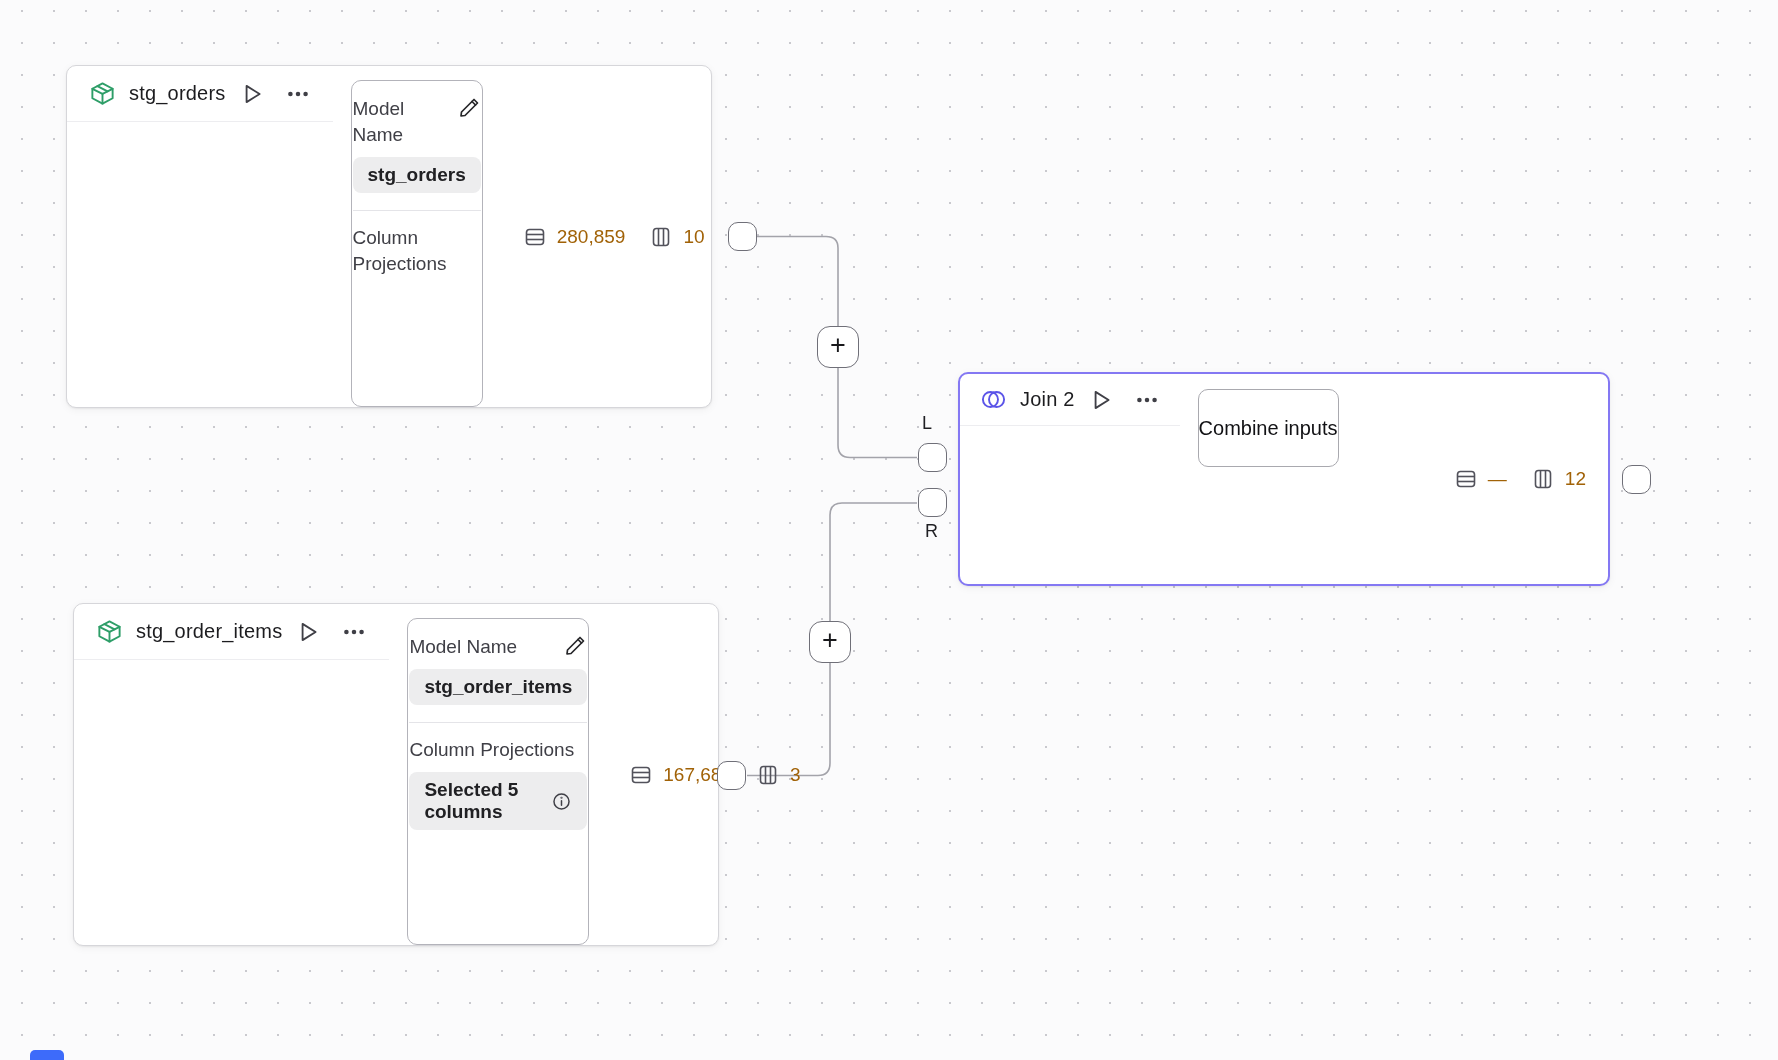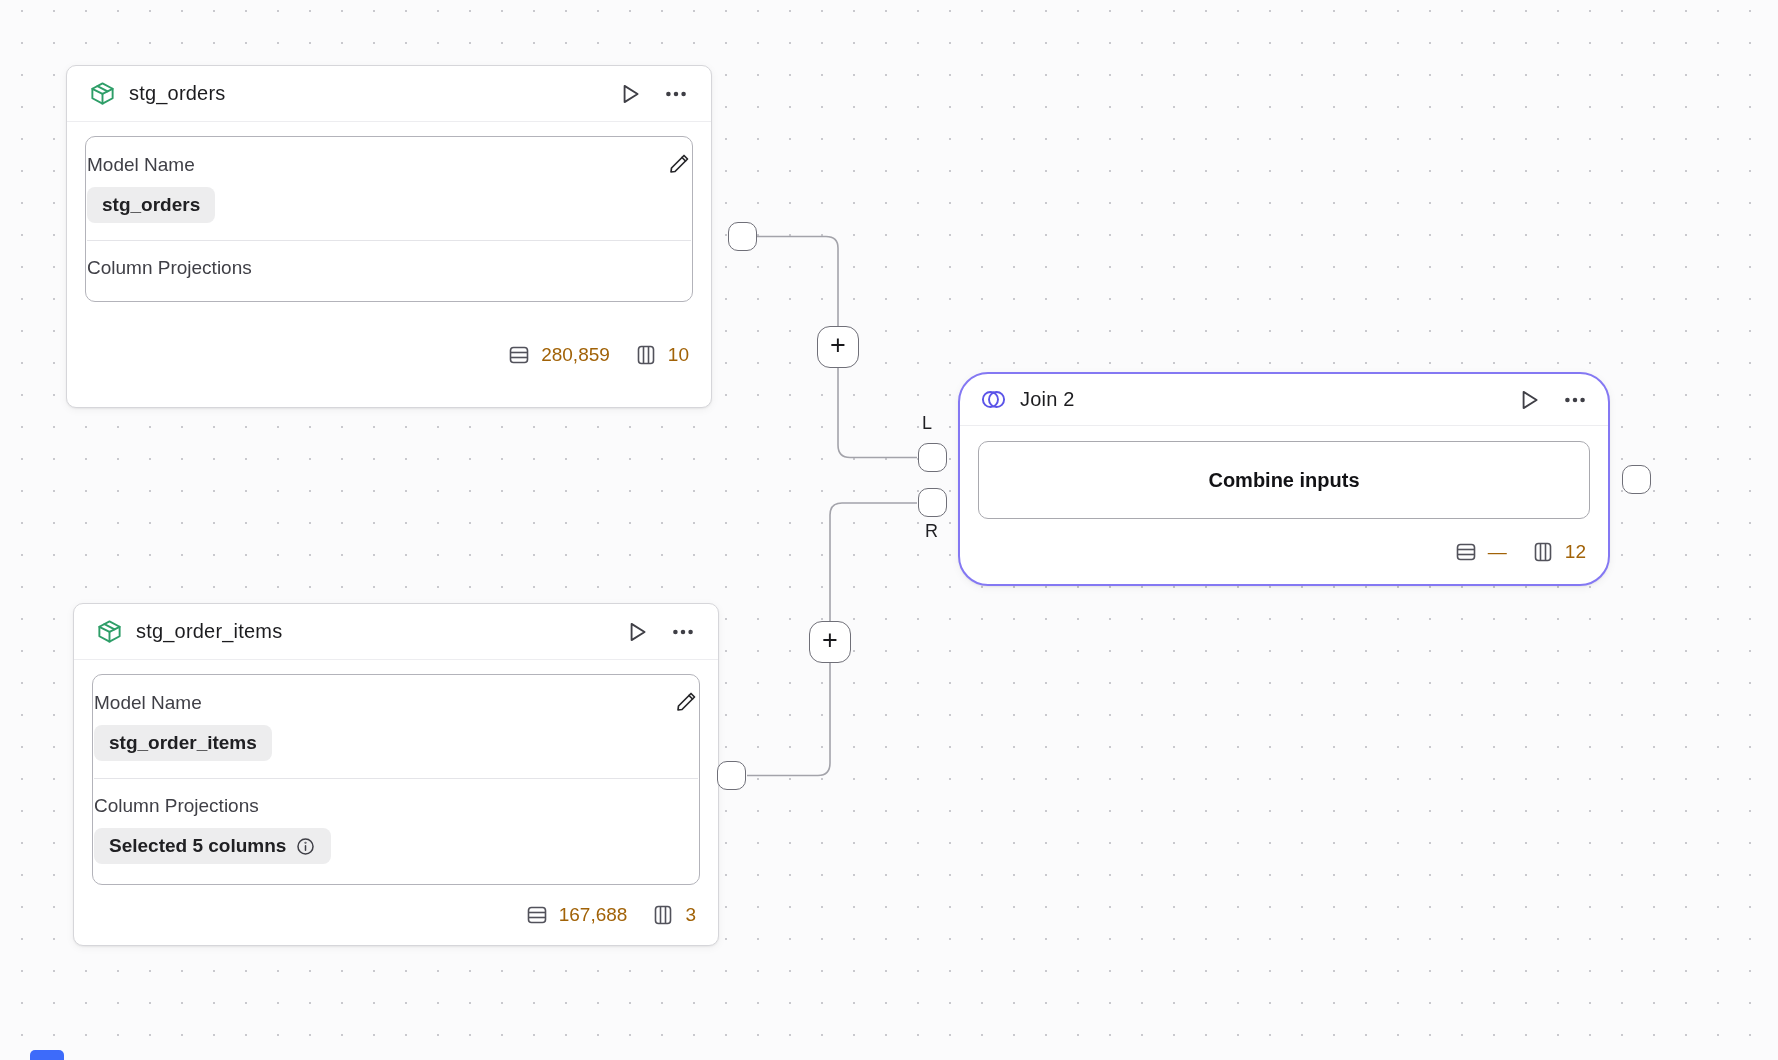--- a/index.html
+++ b/index.html
@@ -16,21 +16,21 @@
     background-position: 6px 27px;
   }
   .edges-layer { position: absolute; inset: 0; width: 1778px; height: 1060px; pointer-events: none; }
   .edge { fill: none; stroke: #a3a3aa; stroke-width: 1.6px; }
 
   
   .node {
     position: absolute; background: #ffffff;
     border: 1px solid #d6d6da; border-radius: 10px;
     box-shadow: 0 1px 2px rgba(16,16,20,.06), 0 2px 8px rgba(16,16,20,.05);
-    display: flex; flex-direction: column;
+    display: flex; flex-direction: row;
   }
   .node.selected { border: 2px solid #8478f3; }
   .node-header {
     display: flex; align-items: center; gap: 13px;
     padding: 0 22px; height: 56px; flex: none;
     border-bottom: 1px solid #ededf0;
   }
   .node.selected .node-header { height: 52px; padding: 0 20px; }
   .node-title { font-size: 20px; font-weight: 500; color: #1c1c1f; letter-spacing: .2px; }
   .header-actions { margin-left: auto; display: flex; align-items: center; gap: 20px; }
@@ -53,21 +53,21 @@
     flex: 1; display: flex; align-items: center; justify-content: flex-end;
     gap: 10px; padding: 0 22px; font-size: 19px; color: #a16207; font-weight: 500;
   }
   .stat { display: inline-flex; align-items: center; gap: 10px; }
   .stat + .stat { margin-left: 14px; }
 
   .join-btn {
     margin: 15px 18px 0; height: 78px; background: #fff;
     border: 1px solid #a9a9af; border-radius: 10px;
     font-family: "Liberation Sans", sans-serif;
-    font-size: 20px; font-weight: 700; color: #121215; cursor: pointer;
+    font-size: 20px; font-weight: 400; color: #121215; cursor: pointer;
   }
 
   
   .port {
     position: absolute; width: 29px; height: 29px;
     background: #fff; border: 1.6px solid #6f6f78; border-radius: 10px;
     cursor: pointer;
   }
   .plus-btn {
     position: absolute; width: 42px; height: 42px;
@@ -245,21 +245,21 @@
               <rect x="4.5" y="3.5" width="15" height="17" rx="3"></rect>
               <line x1="9.5" y1="3.5" x2="9.5" y2="20.5"></line>
               <line x1="14.5" y1="3.5" x2="14.5" y2="20.5"></line>
             </svg>
         </span>
         <span>3</span>
       </span>
     </div>
   </div>
 
-  <div class="node selected" style="left:958px; top:372px; width:652px; height:214px;border-radius:30px;">
+  <div class="node selected" style="left:958px; top:372px; width:652px; height:214px;">
     <div class="node-header">
       <span>
         <svg width="27" height="27" viewBox="0 0 24 24" fill="none" stroke="#5b54e8" stroke-width="1.7">
             <circle cx="9.3" cy="12" r="6.7"></circle>
             <circle cx="14.7" cy="12" r="6.7"></circle>
           </svg>
       </span>
       <span class="node-title">Join 2</span>
       <span class="header-actions">
         <button class="icon-btn">

